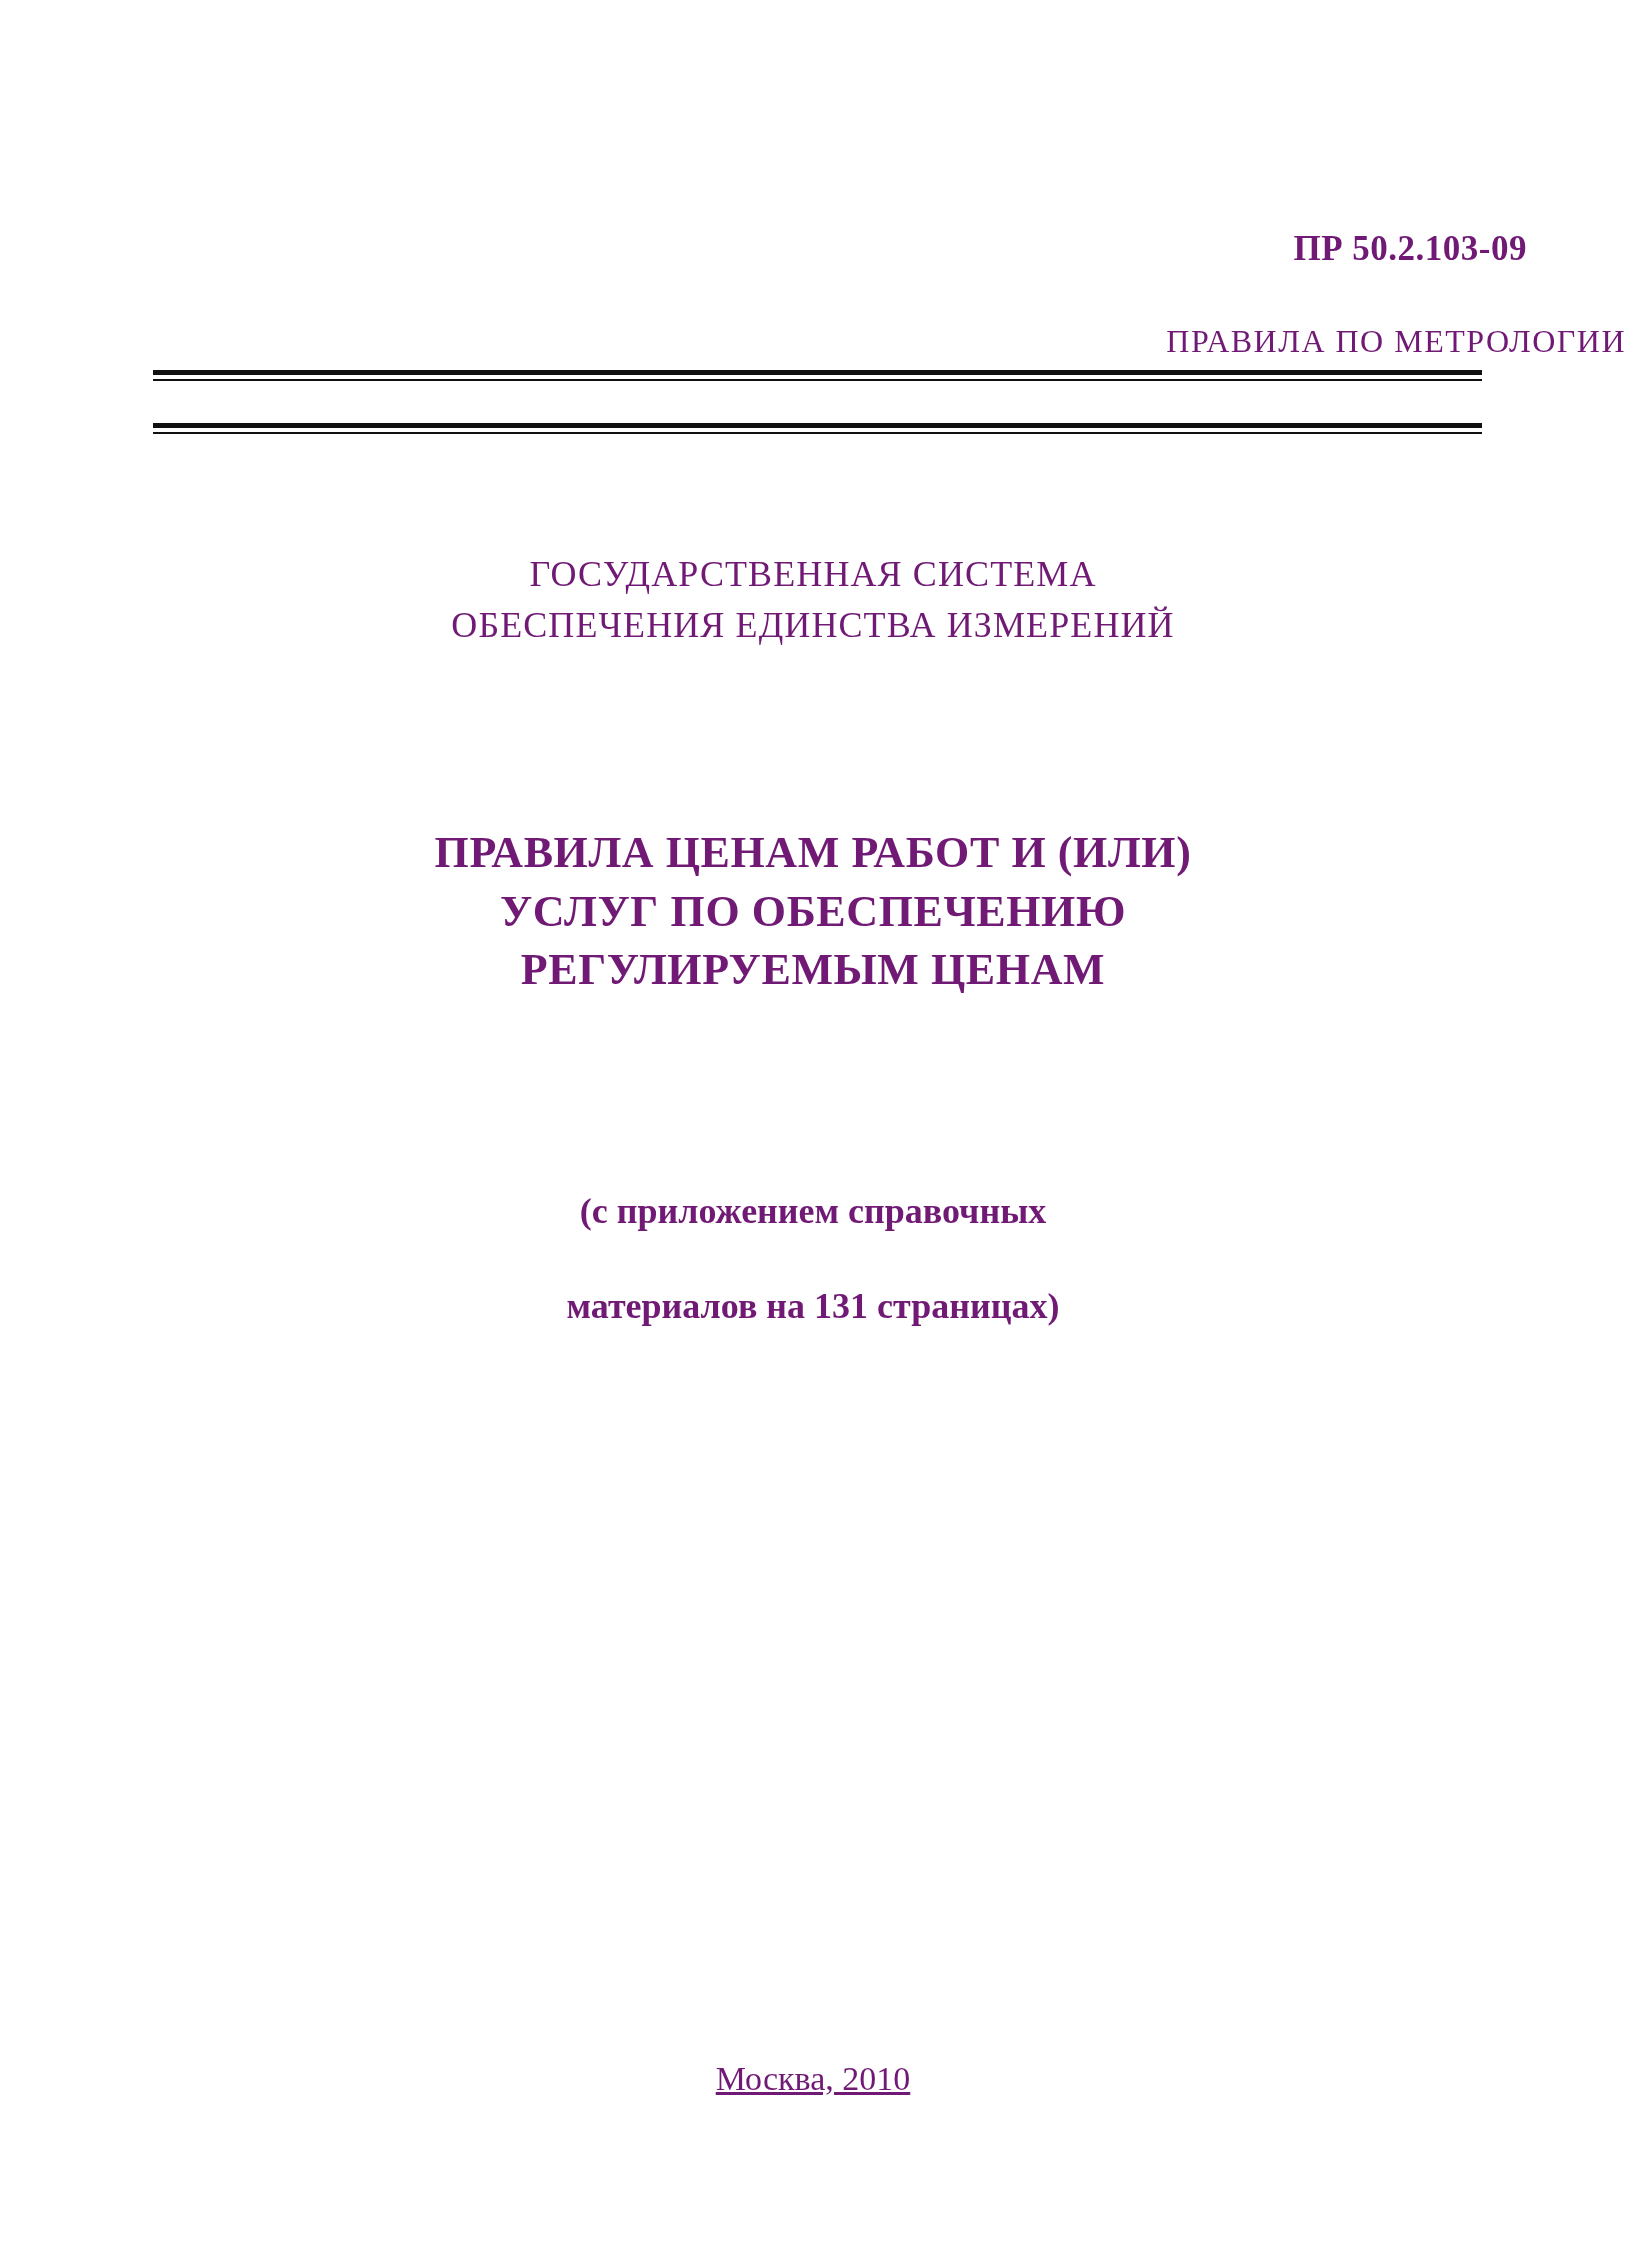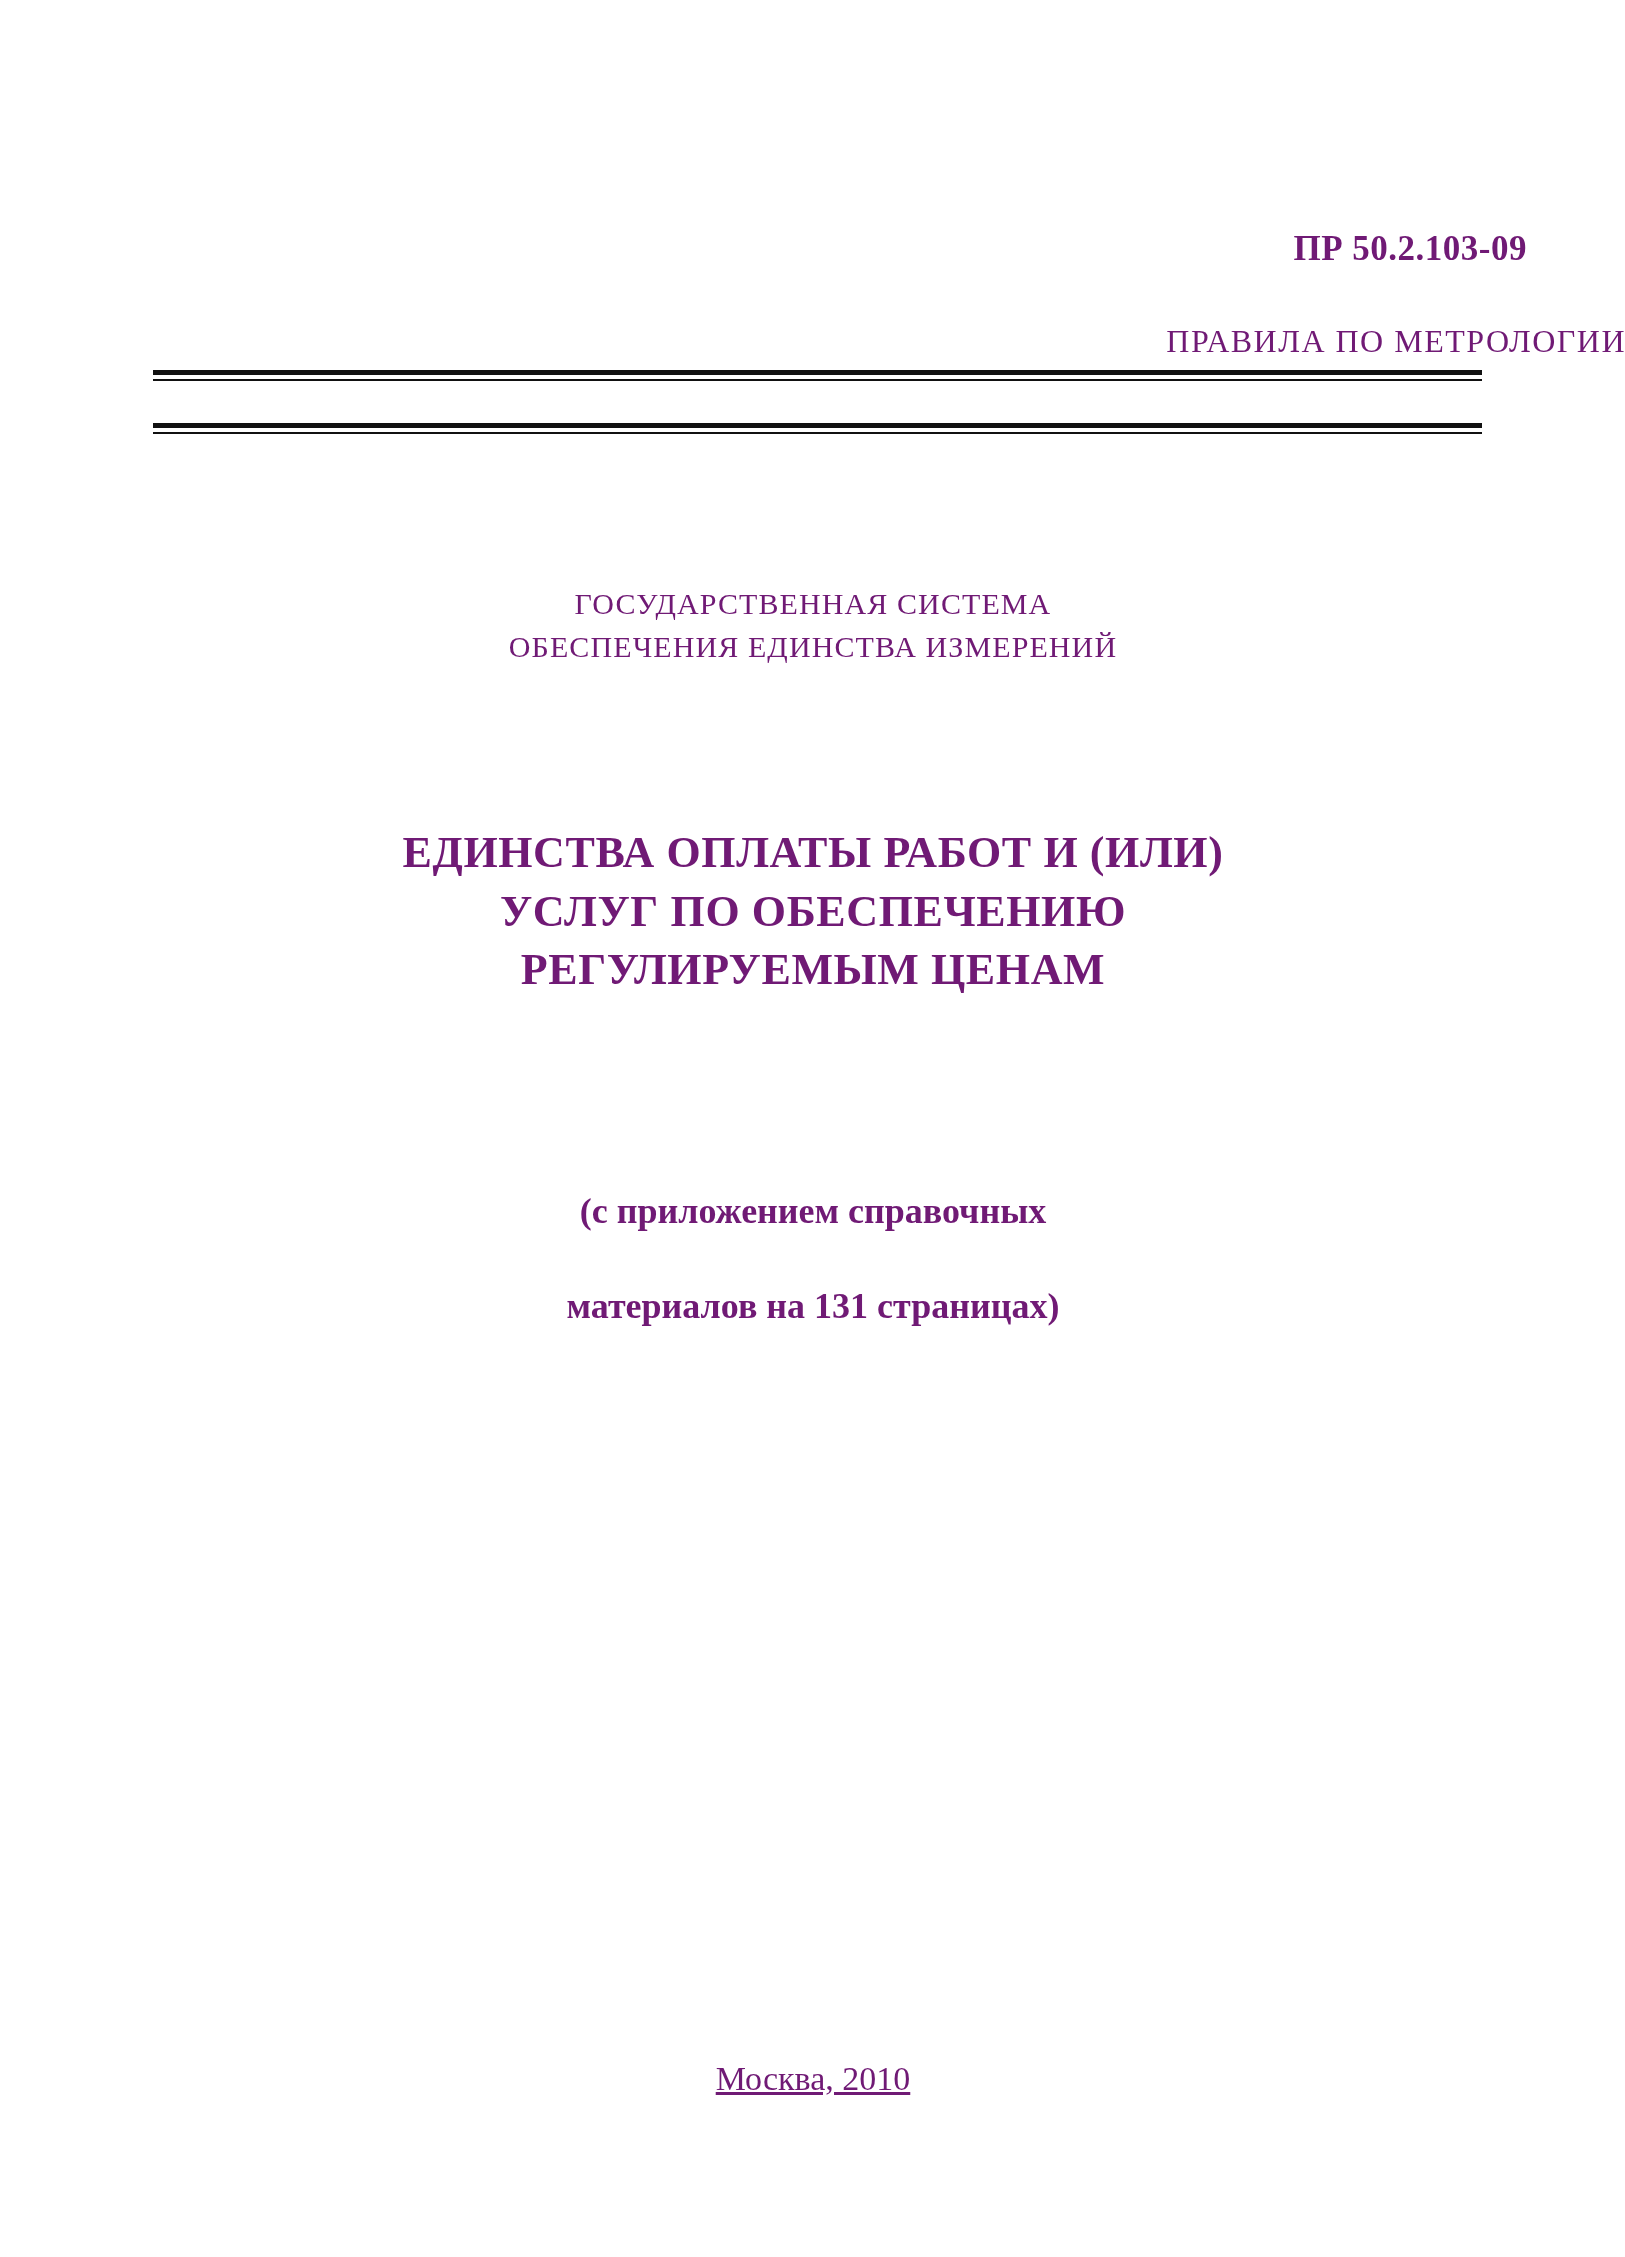--- a/index.html
+++ b/index.html
@@ -61,25 +61,25 @@
     height: 4.8px;
   }
   .rule.thin-b {
     top: 432px;
     height: 1.9px;
   }
 
   
   .system-block {
     position: absolute;
-    top: 583px;
+    top: 549px;
     left: 0;
     width: 100%;
     text-align: center;
-    font-size: 30px;
+    font-size: 36px;
     line-height: 1.42;
     letter-spacing: 1.1px;
   }
   .system-block .line {
     display: block;
   }
 
   
   .main-title {
     position: absolute;
@@ -136,21 +136,21 @@
   <div class="rule thin-a"></div>
   <div class="rule thick-b"></div>
   <div class="rule thin-b"></div>
 
   <div class="system-block">
     <span class="line">ГОСУДАРСТВЕННАЯ  СИСТЕМА</span>
     <span class="line">ОБЕСПЕЧЕНИЯ  ЕДИНСТВА  ИЗМЕРЕНИЙ</span>
   </div>
 
   <div class="main-title">
-    <span class="line">ЕДИНСТВА ОПЛАТЫ РАБОТ И (ИЛИ)</span>
+    <span class="line">ПРАВИЛА ЦЕНАМ РАБОТ И (ИЛИ)</span>
     <span class="line">УСЛУГ ПО ОБЕСПЕЧЕНИЮ</span>
     <span class="line">РЕГУЛИРУЕМЫМ ЦЕНАМ</span>
   </div>
 
   <div class="subtitle">
     <span class="line">(с приложением справочных</span>
     <span class="line">материалов на 131 страницах)</span>
   </div>
 
   <div class="imprint">Москва, 2010</div>

